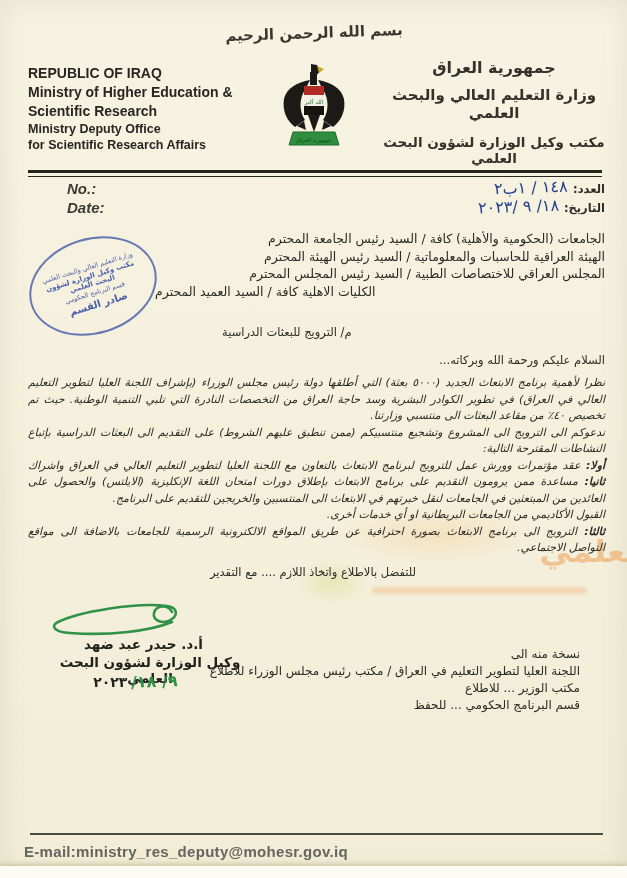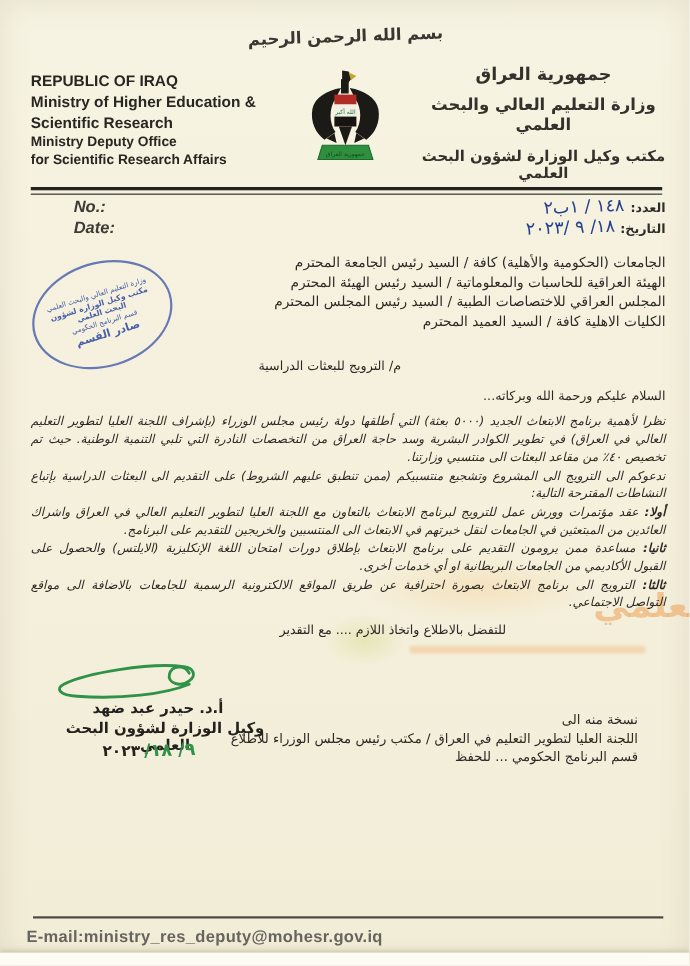--- a/index.html
+++ b/index.html
@@ -66,34 +66,34 @@
   .stamp-oval .s1 { font-size:6.5px; }
   .stamp-oval .s2 { font-size:7px; font-weight:bold; }
   .stamp-oval .s3 { font-size:6.5px; }
   .stamp-oval .s4 { font-size:10px; font-weight:bold; letter-spacing:1px; margin-top:1px; }
 
   
   .recipients {
     position:absolute; right:22px; top:230px; width:450px; direction:rtl; text-align:right;
     font-size:12.5px; line-height:17.5px; color:#2c2a26;
   }
-  .recipients .center { text-align:right; }
-  .subject { position:absolute; left:235px; top:325px; direction:rtl; font-size:11.5px; color:#2c2a26; }
+  .recipients .center { text-align:left; }
+  .subject { position:absolute; left:222px; top:325px; direction:rtl; font-size:11.5px; color:#2c2a26; }
   .greeting { position:absolute; right:22px; top:353px; direction:rtl; font-size:11.5px; color:#2c2a26; }
 
   
   .body-text {
     position:absolute; left:28px; right:22px; top:375px; direction:rtl; z-index:1;
     font-size:11px; color:#2b2925;font-style:italic;
   }
   .bl { line-height:16.5px; white-space:nowrap; text-align:justify; }
   .bl.j { text-align-last:justify; }
   .bl b { font-weight:bold; }
 
-  .closing { position:absolute; left:210px; top:565px; direction:rtl; font-size:11.5px; color:#2b2925; z-index:1;margin-left:44px; }
+  .closing { position:absolute; left:210px; top:565px; direction:rtl; font-size:11.5px; color:#2b2925; z-index:1; }
 
   
   .wm-word {
     position:absolute; left:548px; top:534px; z-index:0; direction:rtl; white-space:nowrap;
     font-size:30px; font-weight:bold; color:rgba(236,152,70,.5); transform:scaleX(1.08);
   }
   .wm-blob-a { position:absolute; left:330px; top:505px; width:210px; height:60px; z-index:0;
     background:radial-gradient(ellipse, rgba(245,195,125,.30), rgba(245,195,125,0) 70%); }
   .wm-blob-b { position:absolute; left:294px; top:558px; width:75px; height:48px; z-index:0;
     background:radial-gradient(ellipse, rgba(205,215,125,.38), rgba(205,215,125,0) 70%); }
@@ -202,22 +202,22 @@
   <div class="subject">م/ الترويج للبعثات الدراسية</div>
   <div class="greeting">السلام عليكم ورحمة الله وبركاته...</div>
 
   <div class="body-text">
     <div class="bl j"><b></b><span>نظرا لأهمية برنامج الابتعاث الجديد (٥٠٠٠ بعثة) التي أطلقها دولة رئيس مجلس الوزراء (بإشراف اللجنة العليا لتطوير التعليم</span></div>
     <div class="bl j"><b></b><span>العالي في العراق) في تطوير الكوادر البشرية وسد حاجة العراق من التخصصات النادرة التي تلبي التنمية الوطنية. حيث تم</span></div>
     <div class="bl"><b></b><span>تخصيص ٤٠٪ من مقاعد البعثات الى منتسبي وزارتنا.</span></div>
     <div class="bl j"><b></b><span>ندعوكم الى الترويج الى المشروع وتشجيع منتسبيكم (ممن تنطبق عليهم الشروط) على التقديم الى البعثات الدراسية بإتباع</span></div>
     <div class="bl"><b></b><span>النشاطات المقترحة التالية:</span></div>
     <div class="bl j"><b>أولا: </b><span>عقد مؤتمرات وورش عمل للترويج لبرنامج الابتعاث بالتعاون مع اللجنة العليا لتطوير التعليم العالي في العراق واشراك</span></div>
+    <div class="bl j"><b>ثانيا: </b><span>مساعدة ممن يرومون التقديم على برنامج الابتعاث بإطلاق دورات امتحان اللغة الإنكليزية (الايلتس) والحصول على</span></div>
     <div class="bl"><b></b><span>العائدين من المبتعثين في الجامعات لنقل خبرتهم في الابتعاث الى المنتسبين والخريجين للتقديم على البرنامج.</span></div>
-    <div class="bl j"><b>ثانيا: </b><span>مساعدة ممن يرومون التقديم على برنامج الابتعاث بإطلاق دورات امتحان اللغة الإنكليزية (الايلتس) والحصول على</span></div>
     <div class="bl"><b></b><span>القبول الأكاديمي من الجامعات البريطانية او أي خدمات أخرى.</span></div>
     <div class="bl j"><b>ثالثا: </b><span>الترويج الى برنامج الابتعاث بصورة احترافية عن طريق المواقع الالكترونية الرسمية للجامعات بالاضافة الى مواقع</span></div>
     <div class="bl"><b></b><span>التواصل الاجتماعي.</span></div>
   </div>
 
   <div class="closing">للتفضل بالاطلاع واتخاذ اللازم .... مع التقدير</div>
 
   <div class="sig-svg">
     <svg width="140" height="44" viewBox="0 0 140 44" xmlns="http://www.w3.org/2000/svg">
       <path d="M124 12 C120 4 108 5 106 13 C104 21 116 25 124 19 C131 14 128 7 119 6 C88 2 30 12 10 22 C2 26 6 32 22 33 C62 36 102 31 124 22" fill="none" stroke="#2f9247" stroke-width="2.6" stroke-linecap="round"></path>
@@ -225,20 +225,21 @@
   </div>
   <div class="sig-name">أ.د. حيدر عبد ضهد</div>
   <div class="sig-title">وكيل الوزارة لشؤون البحث العلمي</div>
   <div class="sig-date ltrvis">
     <span>٢٠٢٣</span><span class="green hand">/٩/ ١٨</span>
   </div>
 
   <div class="cc">
     <div class="cc-head">نسخة منه الى</div>
     <div>اللجنة العليا لتطوير التعليم في العراق / مكتب رئيس مجلس الوزراء للاطلاع</div>
+    <div>مكتب الوزير ... للاطلاع</div>
     <div>قسم البرنامج الحكومي ... للحفظ</div>
   </div>
 
   <div class="footer-rule"></div>
   <div class="footer-email">E-mail:ministry_res_deputy@mohesr.gov.iq</div>
 
   <div class="scan-bottom"></div>
 </div>
 
 </body></html>

